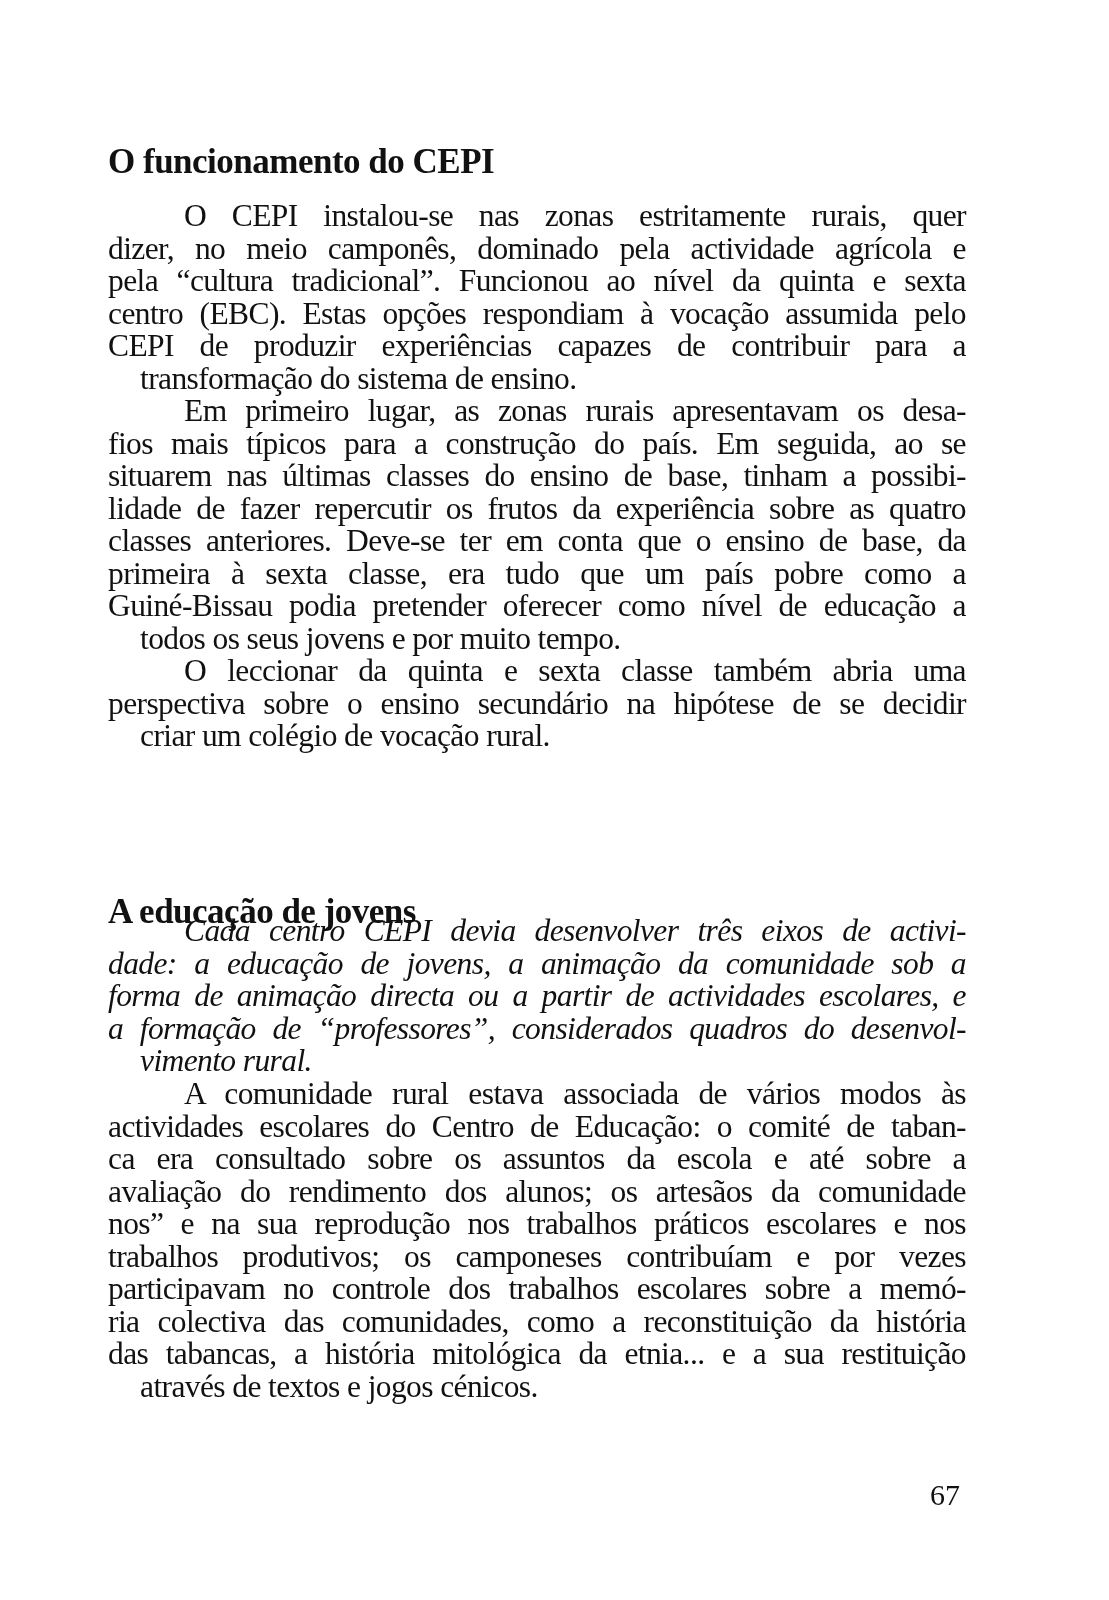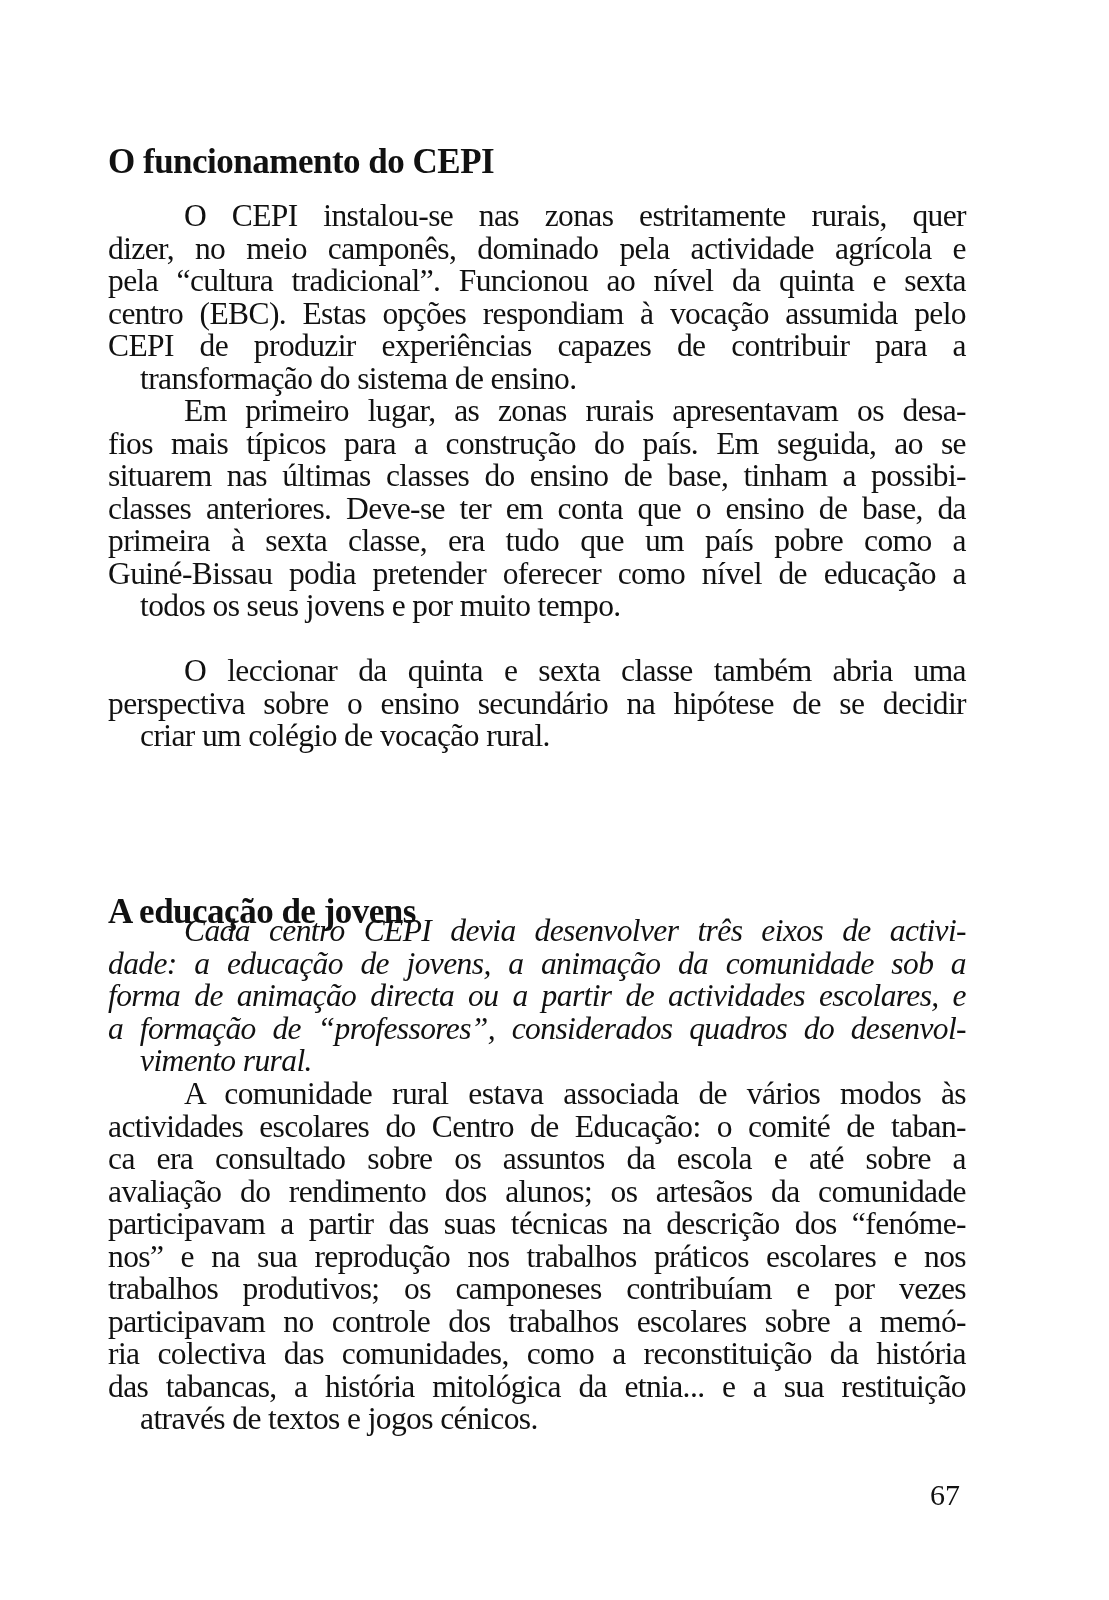--- a/index.html
+++ b/index.html
@@ -28,20 +28,21 @@
     <span class="line">pela “cultura tradicional”. Funcionou ao nível da quinta e sexta</span>
     <span class="line">centro (EBC). Estas opções respondiam à vocação assumida pelo</span>
     <span class="line">CEPI de produzir experiências capazes de contribuir para a</span>
     <span class="line last">transformação do sistema de ensino.</span>
   </div>
 
   <div class="para-block" style="top:395px;">
     <span class="line indent">Em primeiro lugar, as zonas rurais apresentavam os desa-</span>
     <span class="line">fios mais típicos para a construção do país. Em seguida, ao se</span>
     <span class="line">situarem nas últimas classes do ensino de base, tinham a possibi-</span>
+    <span class="line">lidade de fazer repercutir os frutos da experiência sobre as quatro</span>
     <span class="line">classes anteriores. Deve-se ter em conta que o ensino de base, da</span>
     <span class="line">primeira à sexta classe, era tudo que um país pobre como a</span>
     <span class="line">Guiné-Bissau podia pretender oferecer como nível de educação a</span>
     <span class="line last">todos os seus jovens e por muito tempo.</span>
   </div>
 
   <div class="para-block" style="top:655px;font-family:Liberation Serif, serif;">
     <span class="line indent">O leccionar da quinta e sexta classe também  abria uma</span>
     <span class="line">perspectiva sobre o ensino secundário na hipótese de se decidir</span>
     <span class="line last">criar um colégio de vocação rural.</span>
@@ -55,21 +56,20 @@
     <span class="line">forma de animação directa ou a partir de actividades escolares, e</span>
     <span class="line">a formação de “professores”, considerados quadros do desenvol-</span>
     <span class="line last">vimento rural.</span>
   </div>
 
   <div class="para-block" style="top:1078px;font-family:Liberation Serif, serif;">
     <span class="line indent">A comunidade rural estava associada de vários modos às</span>
     <span class="line">actividades escolares do Centro de Educação: o comité de taban-</span>
     <span class="line">ca era consultado sobre os assuntos da escola e até sobre a</span>
     <span class="line">avaliação do rendimento dos alunos; os artesãos da comunidade</span>
-    <span class="line">participavam a partir das suas técnicas na descrição dos “fenóme-</span>
     <span class="line">nos” e na sua reprodução nos trabalhos práticos escolares e nos</span>
     <span class="line">trabalhos produtivos; os camponeses contribuíam e por vezes</span>
     <span class="line">participavam no controle dos trabalhos escolares sobre a memó-</span>
     <span class="line">ria colectiva das comunidades, como a reconstituição da história</span>
     <span class="line">das tabancas, a história mitológica da etnia... e a sua restituição</span>
     <span class="line last">através de textos e jogos cénicos.</span>
   </div>
 
 </div>
 

